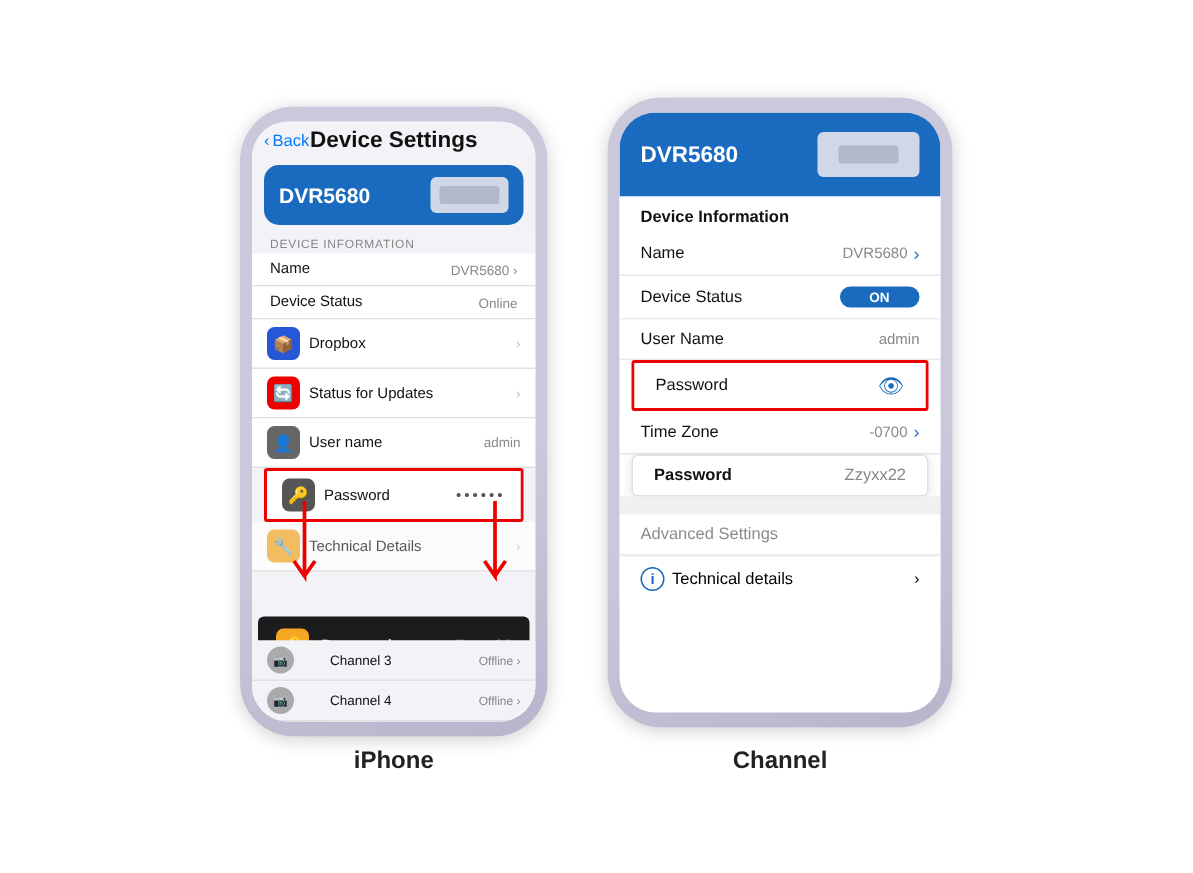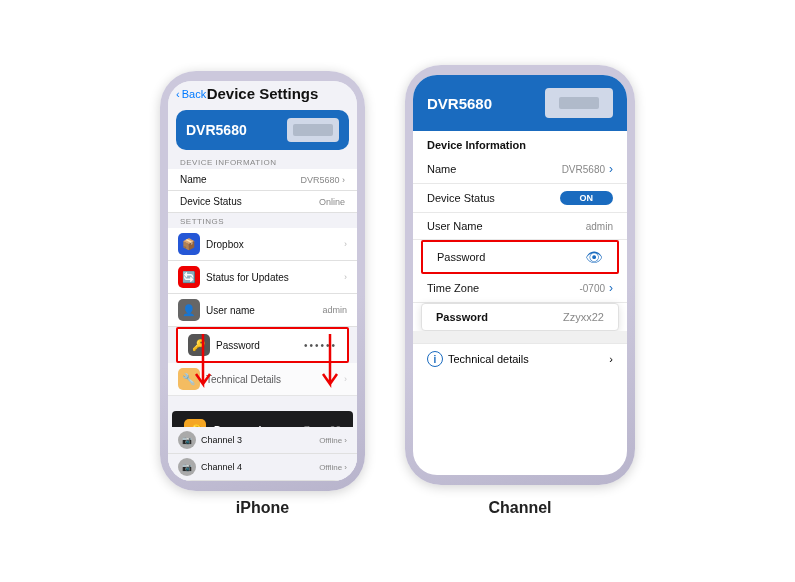--- a/index.html
+++ b/index.html
@@ -313,21 +313,21 @@
       border-bottom: 0.5px solid #e0e0e0;
     }
     .channel-item-left { display: flex; align-items: center; gap: 5px; }
     .channel-icon {
       width: 18px; height: 18px;
       background: #aaa;
       border-radius: 50%;
       display: flex; align-items: center; justify-content: center;
       font-size: 8px; color: #fff;
     }
-    .channel-label { font-size: 9px; color: #111; }
+    .channel-label { font-size: 9px; color: #111; margin-left: 19px; }
     .channel-value { font-size: 8px; color: #888; margin-left: 15px; }
     .android-tech-details {
       display: flex;
       justify-content: space-between;
       align-items: center;
       padding: 7px 14px;
       background: #fff;
       border-top: 0.5px solid #e8e8e8;
       font-size: 11px;
     }
@@ -368,21 +368,20 @@
         <div class="section-header">DEVICE INFORMATION</div>
         <div class="iphone-list-item">
           <span class="item-label">Name</span>
           <span class="item-value">DVR5680 ›</span>
         </div>
         <div class="iphone-list-item">
           <span class="item-label">Device Status</span>
           <span class="item-value">Online</span>
         </div>
 
-        <div class="section-header">SETTINGS</div>
 
         <div class="settings-item">
           <div class="settings-item-left">
             <div class="settings-icon" style="background:#2557d6;">📦</div>
             <span class="settings-item-label">Dropbox</span>
           </div>
           <span class="chevron">›</span>
         </div>
 
         <div class="settings-item">
@@ -503,20 +502,23 @@
           </div>
         </div>
 
         <div class="android-popup">
           <span class="popup-label">Password</span>
           <span class="popup-value">Zzyxx22</span>
         </div>
 
         <div style="height:12px;background:#f0f0f0;"></div>
 
+        <div class="android-list-item" style="opacity:0.5;">
+          <span class="item-label">Advanced Settings</span>
+        </div>
 
         <div class="android-tech-details">
           <div style="display:flex;align-items:center;">
             <span class="info-circle">i</span>
             <span>Technical details</span>
           </div>
           <span class="chevron-blue">›</span>
         </div>
 
       </div>

